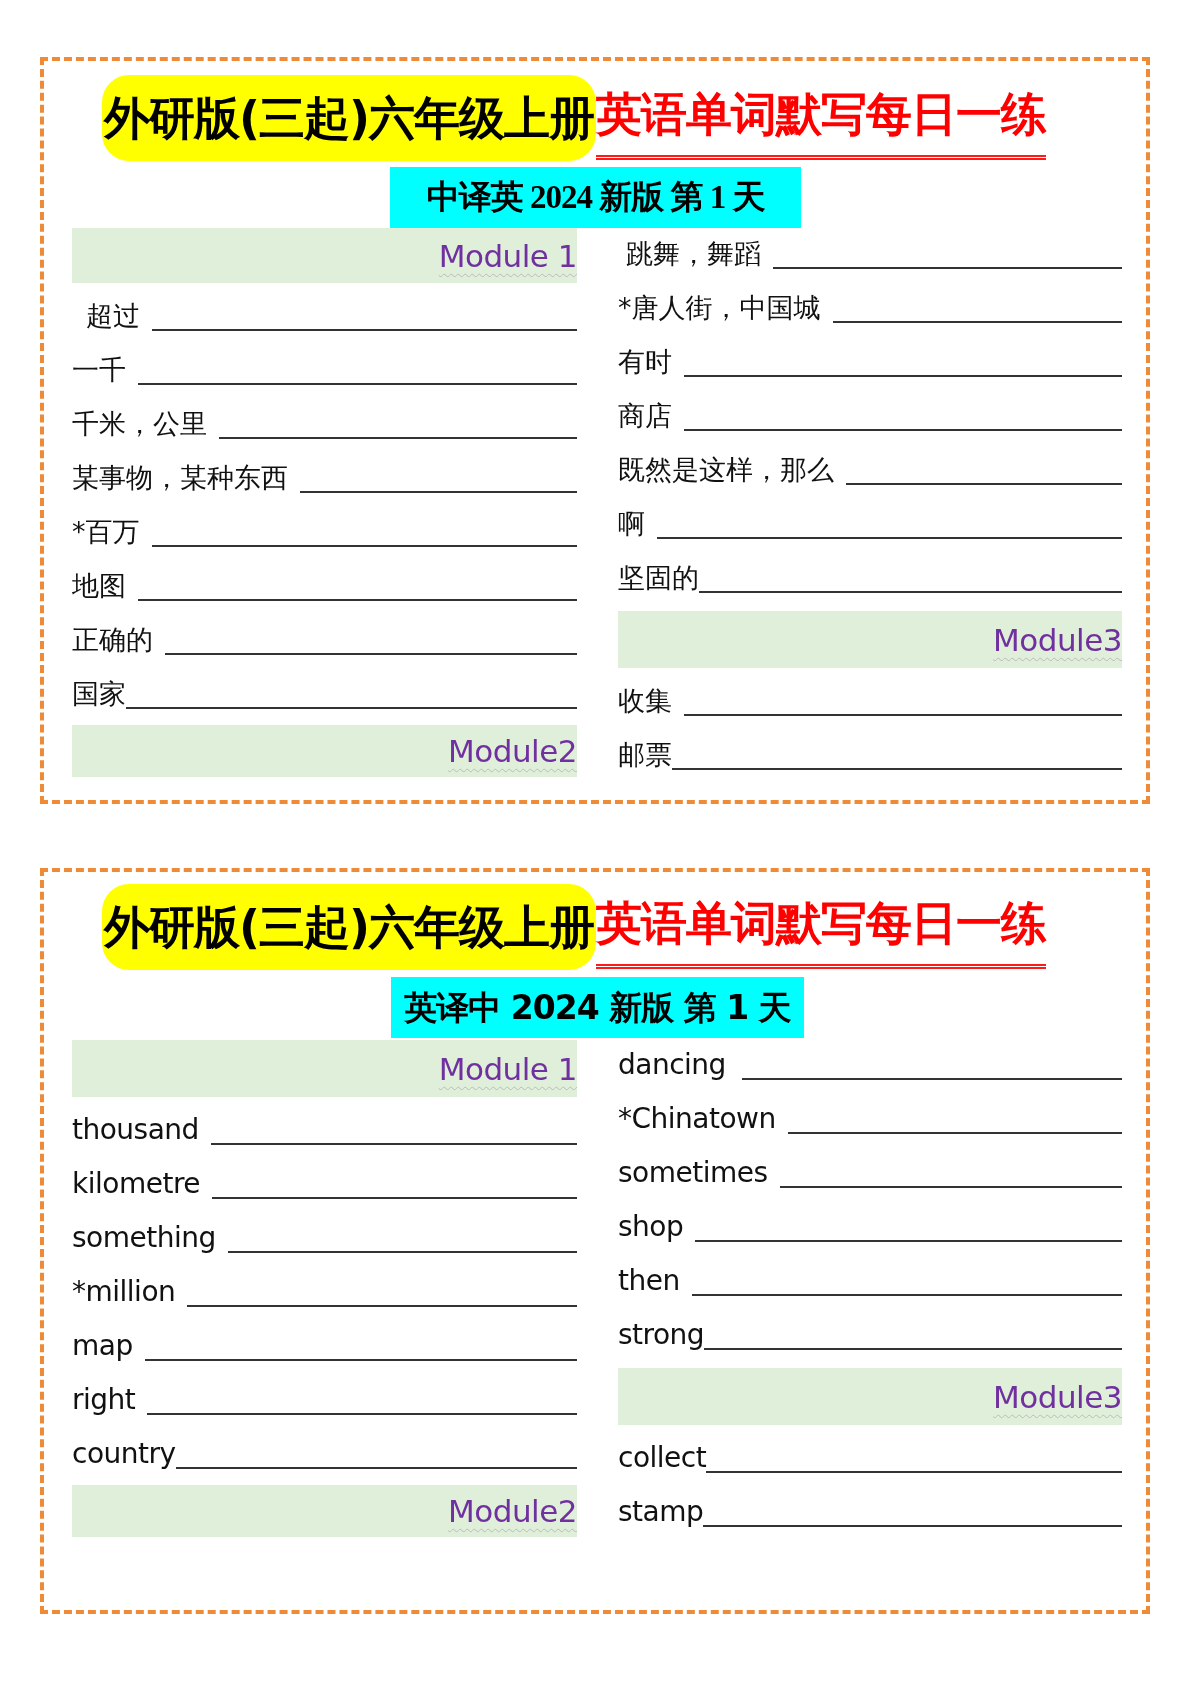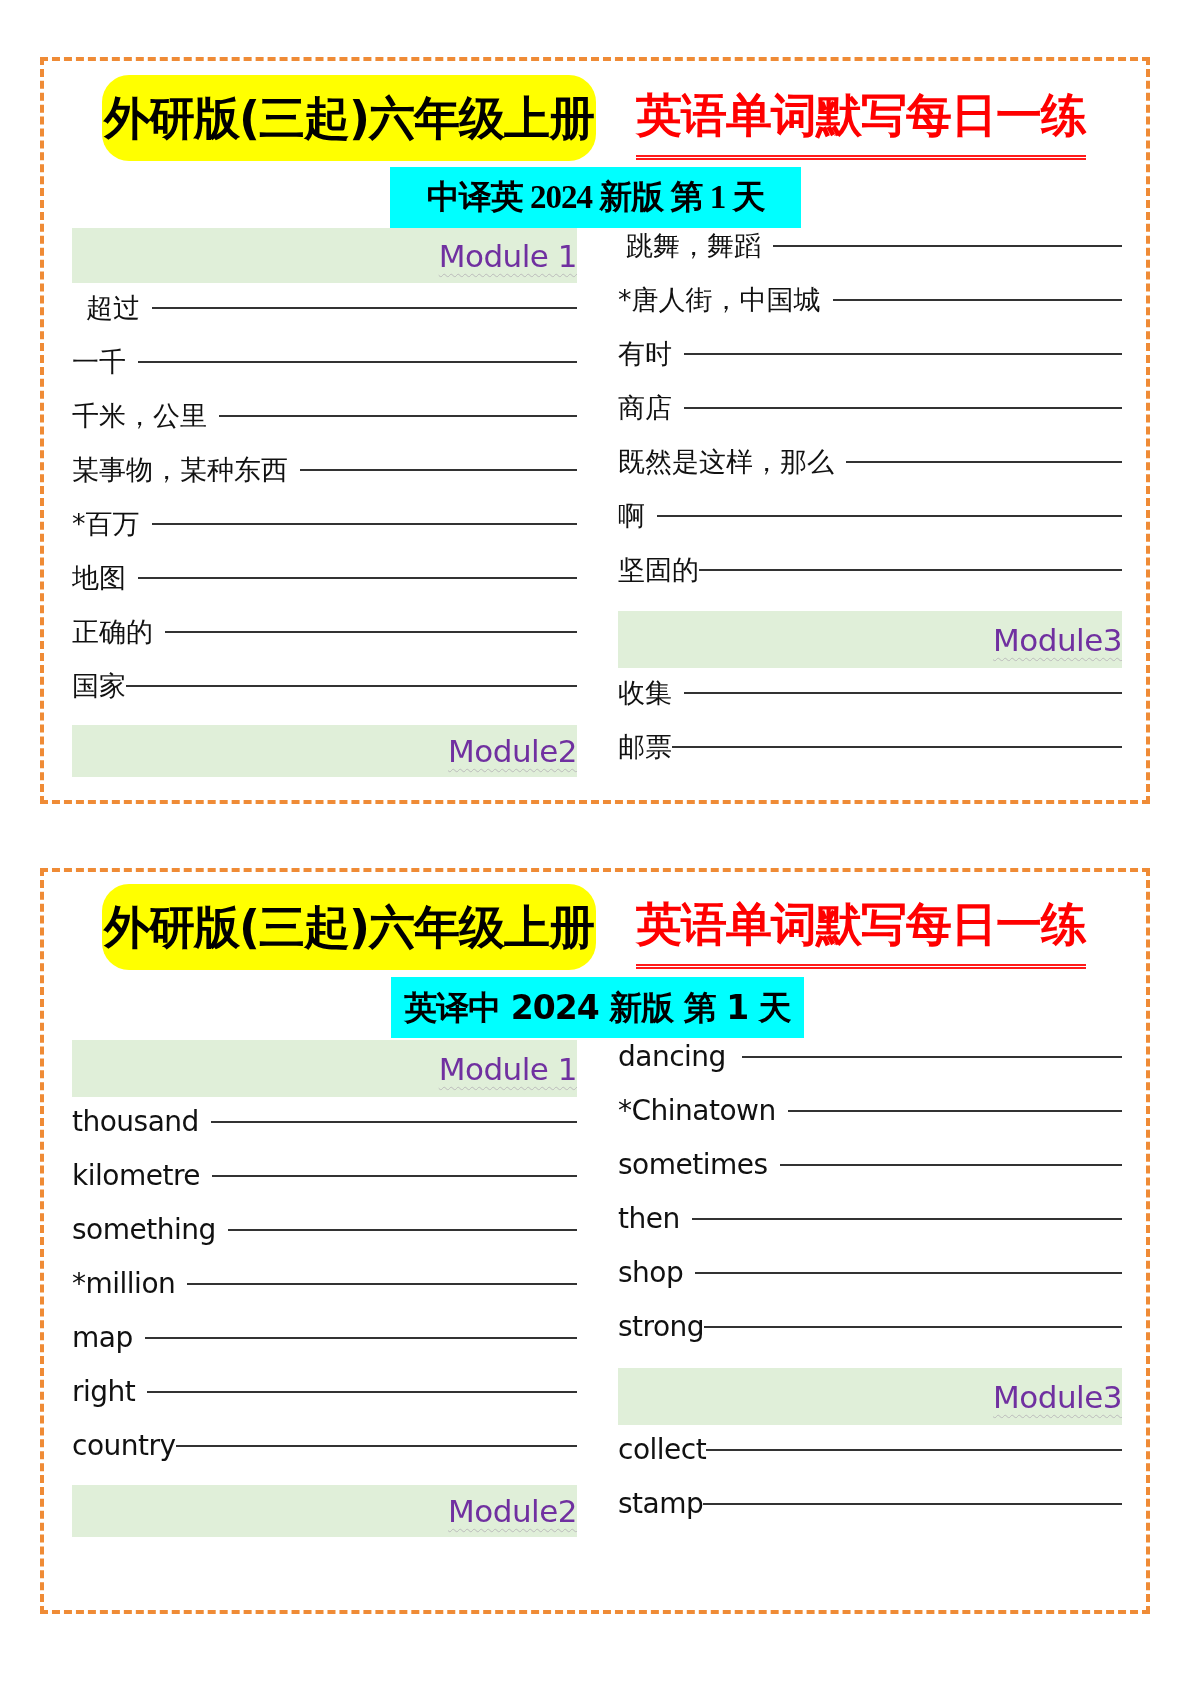--- a/index.html
+++ b/index.html
@@ -8,34 +8,34 @@
   .card { position:absolute; left:40px; width:1110px; box-sizing:border-box;
           border:4px dashed #ef8b36; }
   .card.c1 { top:57px; height:747px; }
   .card.c2 { top:868px; height:746px; }
   .title-row { position:absolute; left:58px; top:14px; height:86px; display:flex; align-items:stretch; }
   .title-a { background:#ffff00; color:#000; font-weight:bold; font-size:46px;
              line-height:86px; padding:0 2px; white-space:nowrap; letter-spacing:-1px;
              font-family:"DejaVu Sans", sans-serif;border-radius:27px; }
   .title-b { color:#ff0000; font-weight:bold; font-size:46px; line-height:80px;
              white-space:nowrap; letter-spacing:-1px; height:80px;
-             border-bottom:5px double #ff1a1a; font-family:Liberation Sans, sans-serif;margin-left:40px; }
+             border-bottom:5px double #ff1a1a; font-family:Liberation Serif, serif; }
   .subtitle { position:absolute; top:106px; height:61px; background:#00ffff; color:#000;
               font-weight:bold; font-size:33px; line-height:61px; white-space:nowrap;
               padding:0 4px; letter-spacing:-1px; font-family:"DejaVu Sans", sans-serif; }
   .c1 .subtitle { left:346px; width:411px; box-sizing:border-box; text-align:center;font-family:Liberation Serif, serif; }
   .c2 .subtitle { left:347px; width:413px; box-sizing:border-box; text-align:center; }
   .col { position:absolute; width:505px; }
   .col.left { left:28px; }
   .col.right { left:574px; width:504px; }
   .module { background:#e0efd9; height:55px; display:flex; align-items:center; justify-content:flex-end; }
   .module span { color:#7030a0; font-size:31px; letter-spacing:-0.5px;
                  text-decoration:underline wavy #bbb 1px; text-underline-offset:6px;
                  font-family:"DejaVu Sans", sans-serif; }
-  .row { height:54px; display:flex; align-items:center; padding-bottom:0; box-sizing:border-box; }
+  .row { height:54px; display:flex; align-items:flex-end; padding-bottom:0; box-sizing:border-box; }
   .row .lbl { font-size:27px; line-height:34px; white-space:nowrap; padding-bottom:4px;
               font-family:"DejaVu Sans", sans-serif; color:#111; }
   .row .lbl.en { font-size:28px; letter-spacing:-0.5px; }
   .row .line { flex:1; border-bottom:2px solid #333; height:1px; margin-left:12px; margin-bottom:6px; }
   .row .line.tight { margin-left:0; }
   .row .lbl.indent { padding-left:14px; }
 </style>
 </head>
 <body>
 
@@ -181,25 +181,25 @@
       </div>
     <div class="row">
         <span class="lbl en">*Chinatown</span>
         <span class="line"></span>
       </div>
     <div class="row">
         <span class="lbl en">sometimes</span>
         <span class="line"></span>
       </div>
     <div class="row">
+        <span class="lbl en">shop</span>
+        <span class="line"></span>
+      </div>
+    <div class="row">
         <span class="lbl en">then</span>
-        <span class="line"></span>
-      </div>
-    <div class="row">
-        <span class="lbl en">shop</span>
         <span class="line"></span>
       </div>
     <div class="row">
         <span class="lbl en">strong</span>
         <span class="line tight"></span>
       </div>
     <div class="module" style="margin-top:12px;height:57px;">
         <span>Module3</span>
       </div>
     <div class="row">

